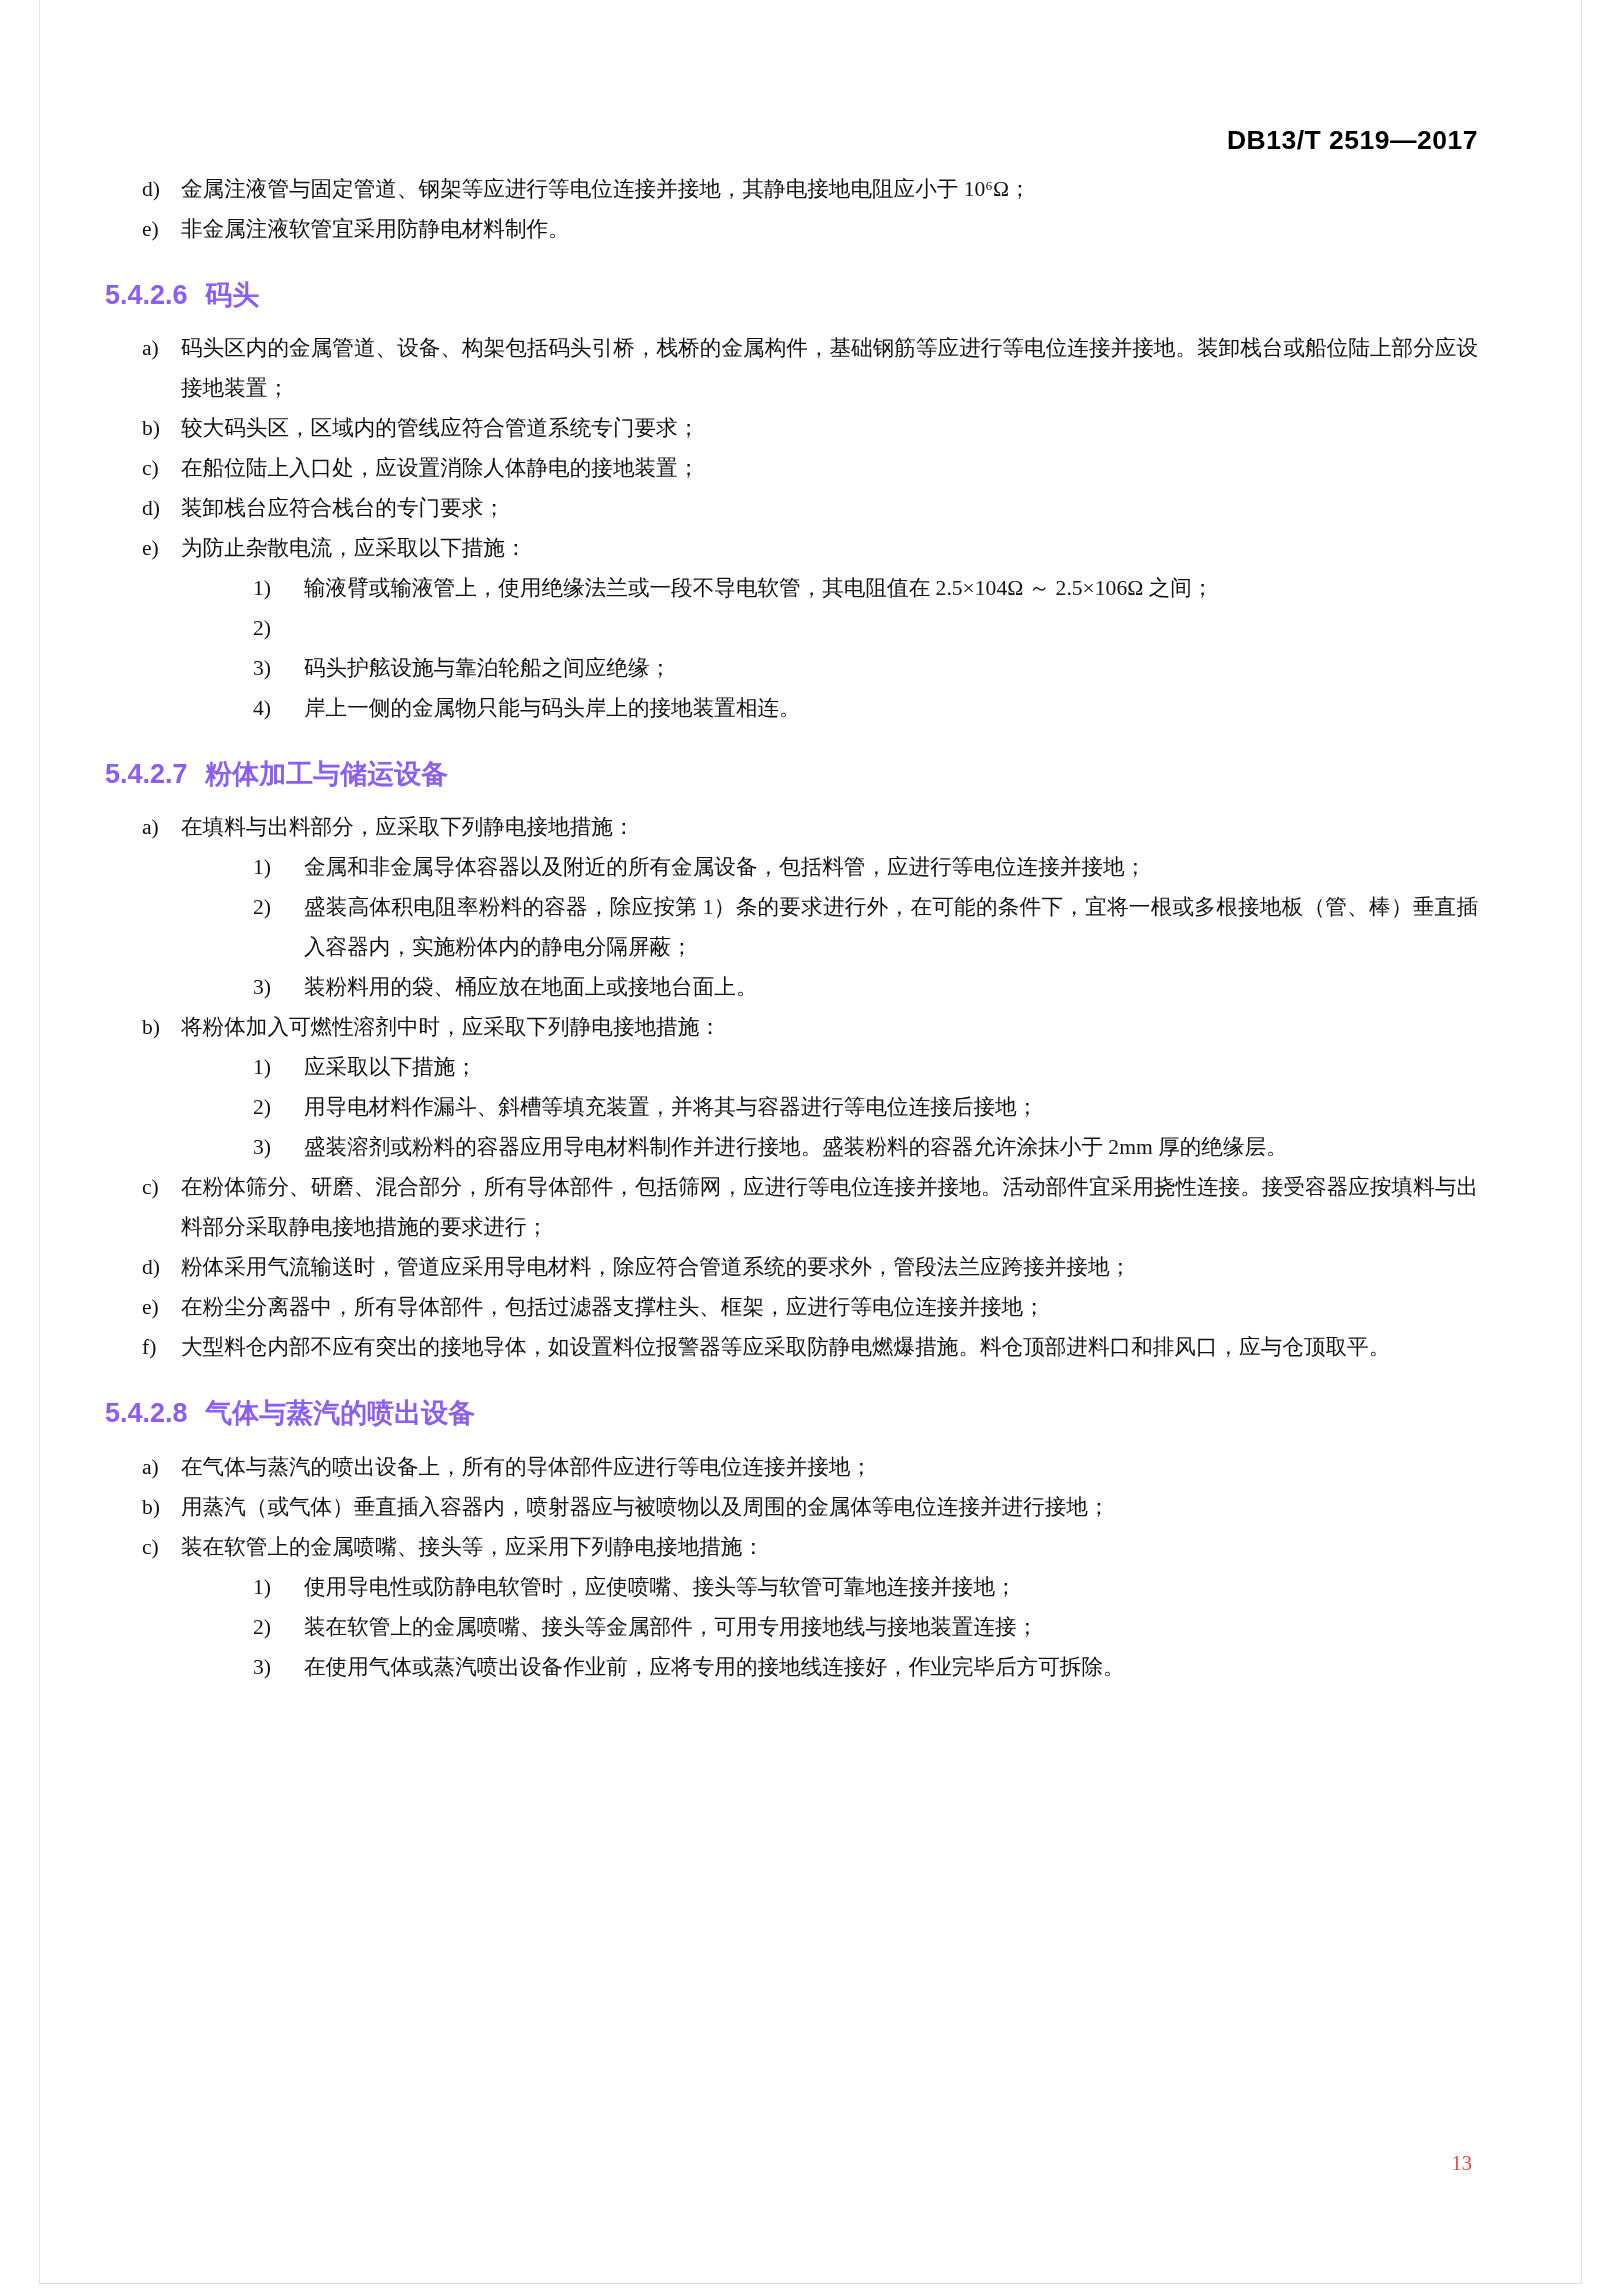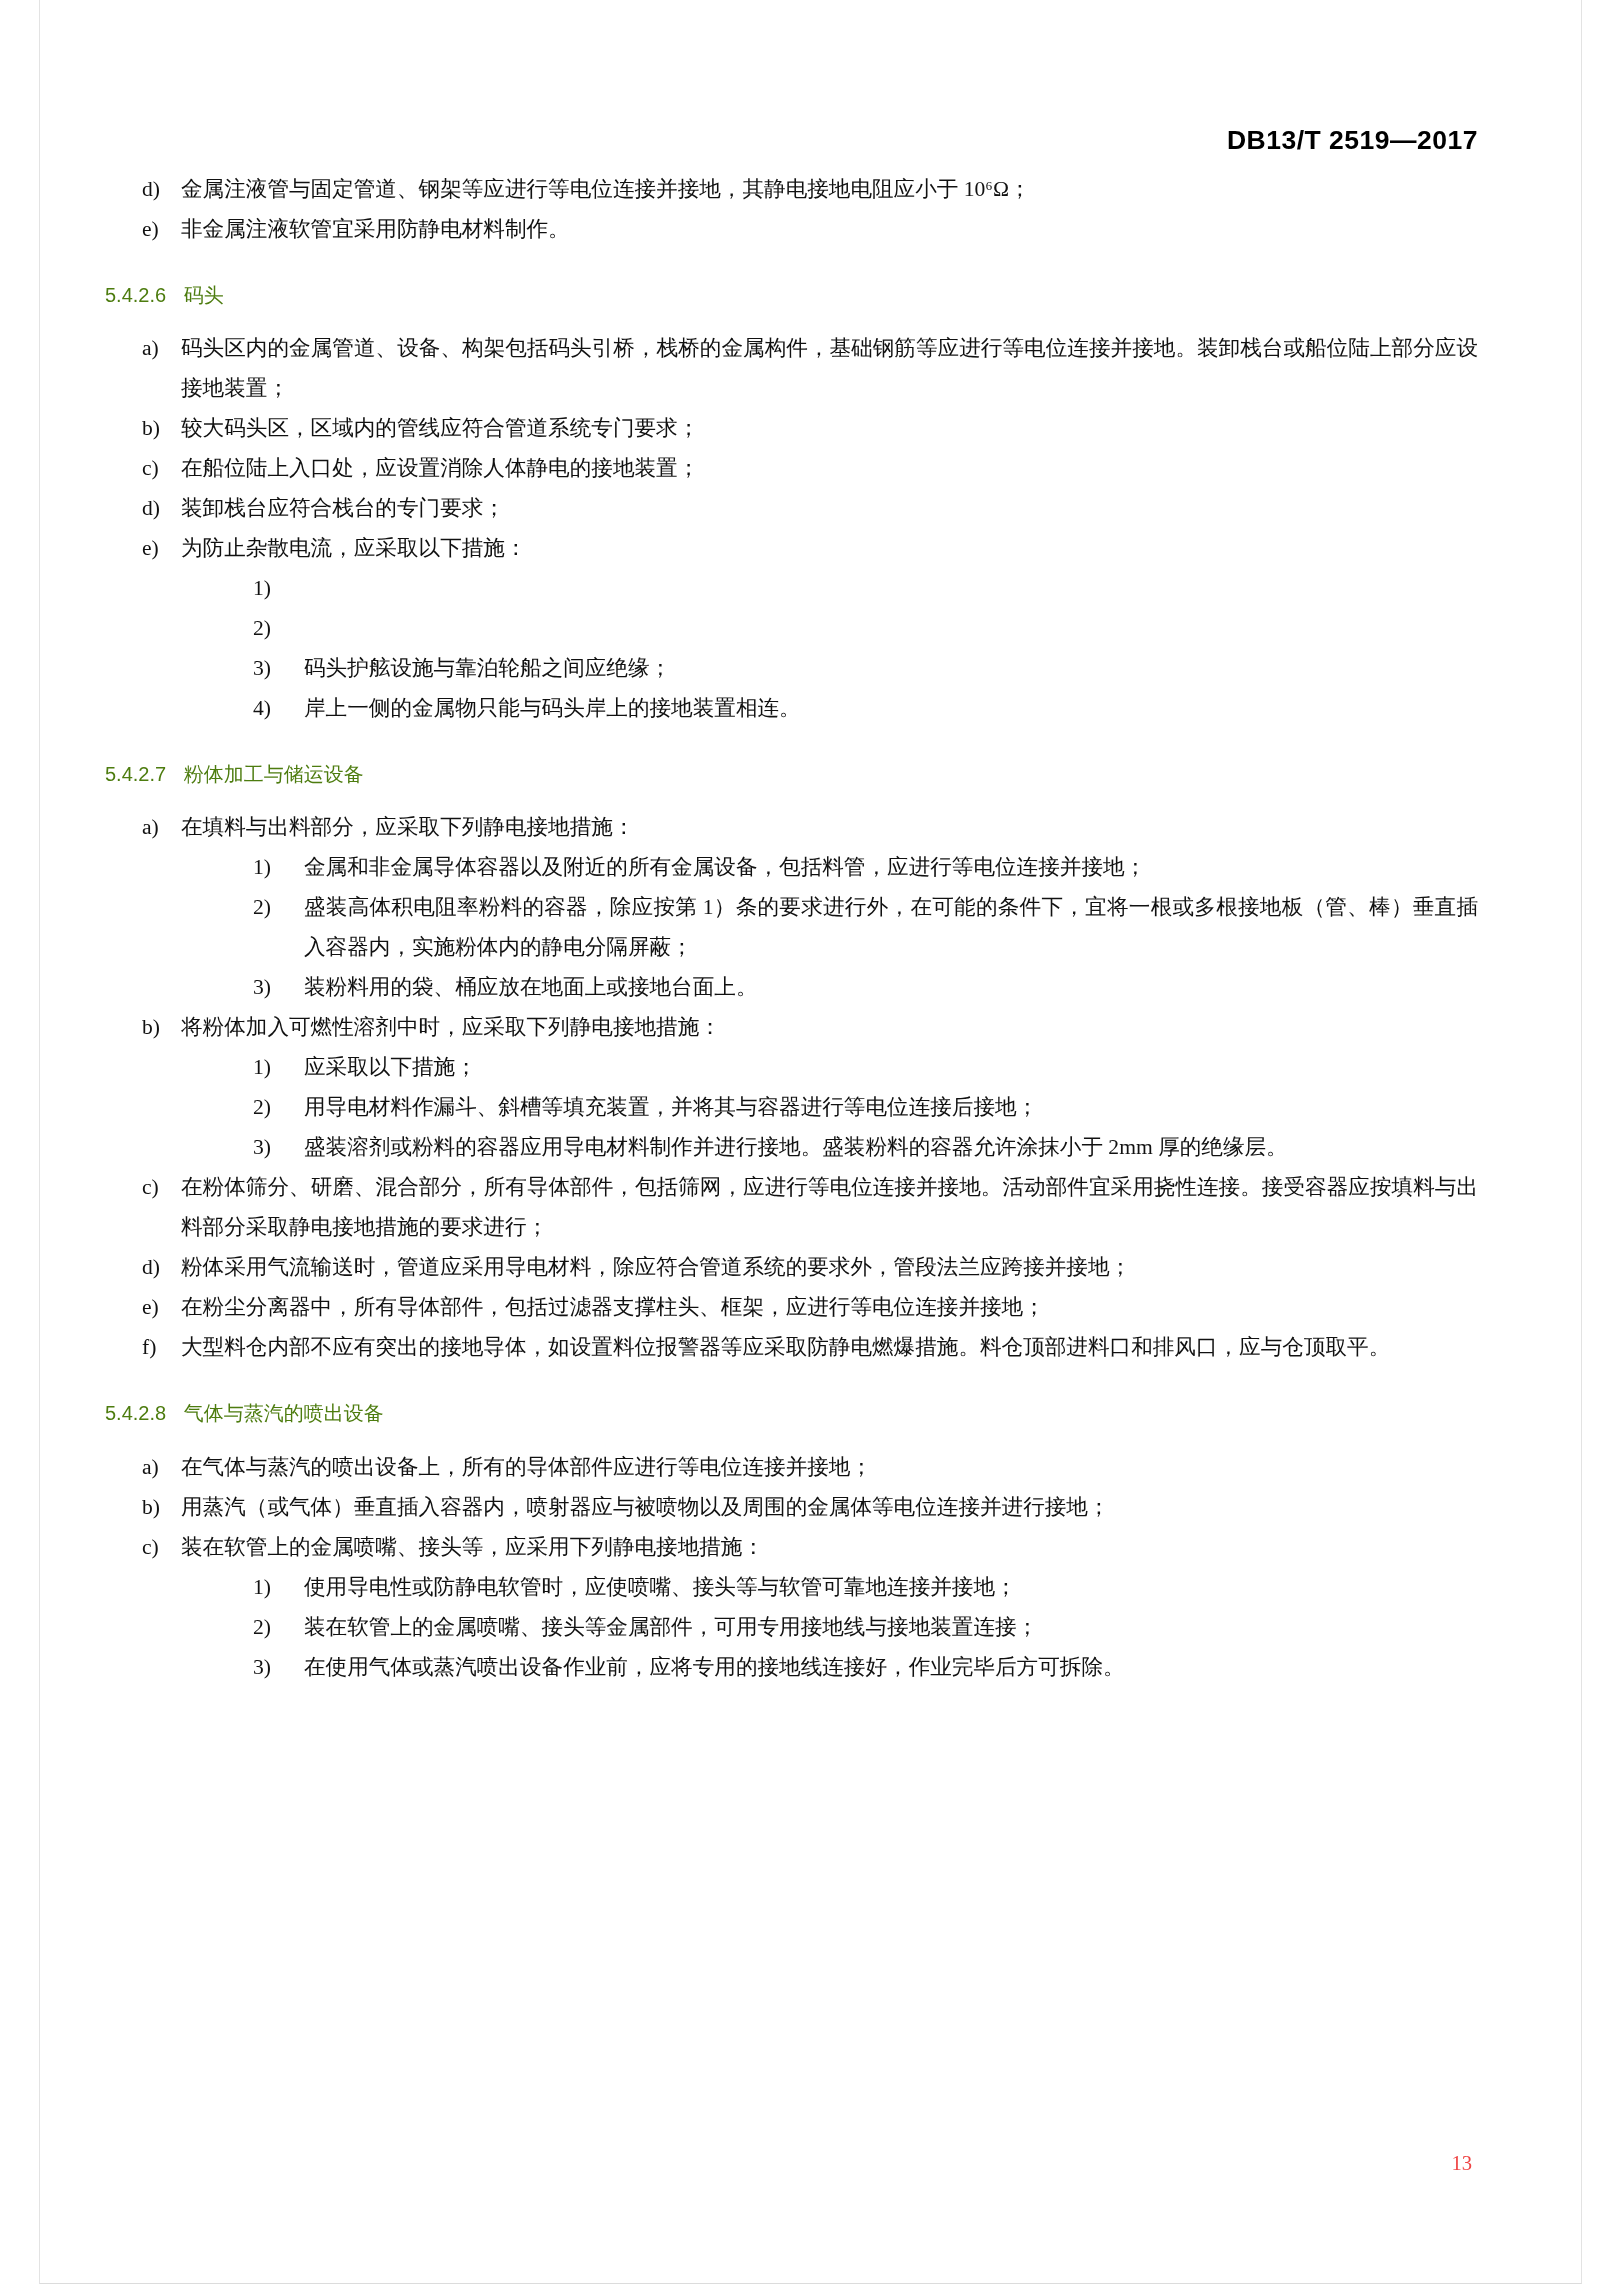--- a/index.html
+++ b/index.html
@@ -40,26 +40,26 @@
   .content {
     position: absolute;
     top: 169px;
     left: 105px;
     width: 1373px;
     font-size: 21.6px;
     line-height: 40px;
   }
   .section-heading {
     font-family: "Liberation Sans", sans-serif;
-    font-weight: normal;
-    font-size: 20px;
+    font-weight: bold;
+    font-size: 27px;
     line-height: 40px;
     margin-top: 25.5px;
     margin-bottom: 13.7px;
-    color: #4d7c0f;
+    color: #8b5cf6;
   }
   .section-heading .sec-num {
     margin-right: 17.6px;
   }
   .row {
     display: flex;
   }
   .row .item-label {
     flex: 0 0 39px;
     margin-left: 37px;
@@ -119,20 +119,21 @@
     <div class="row">
       <span class="item-label">d)</span>
       <span class="item-text">装卸栈台应符合栈台的专门要求；</span>
     </div>
     <div class="row">
       <span class="item-label">e)</span>
       <span class="item-text">为防止杂散电流，应采取以下措施：</span>
     </div>
     <div class="row sub">
       <span class="item-label">1)</span>
+      <span class="item-text">输液臂或输液管上，使用绝缘法兰或一段不导电软管，其电阻值在 2.5×104Ω ～ 2.5×106Ω 之间；</span>
     </div>
     <div class="row sub">
       <span class="item-label">2)</span>
     </div>
     <div class="row sub">
       <span class="item-label">3)</span>
       <span class="item-text">码头护舷设施与靠泊轮船之间应绝缘；</span>
     </div>
     <div class="row sub">
       <span class="item-label">4)</span>

